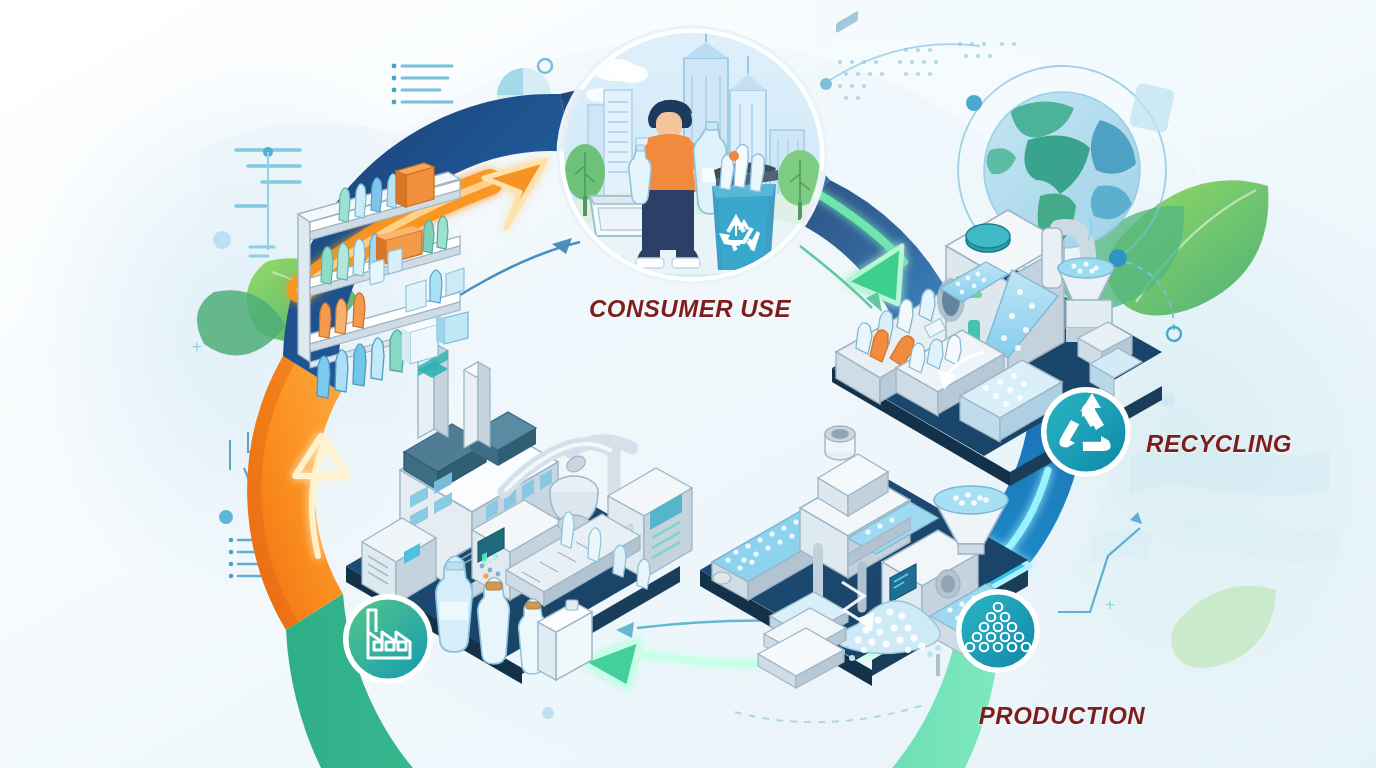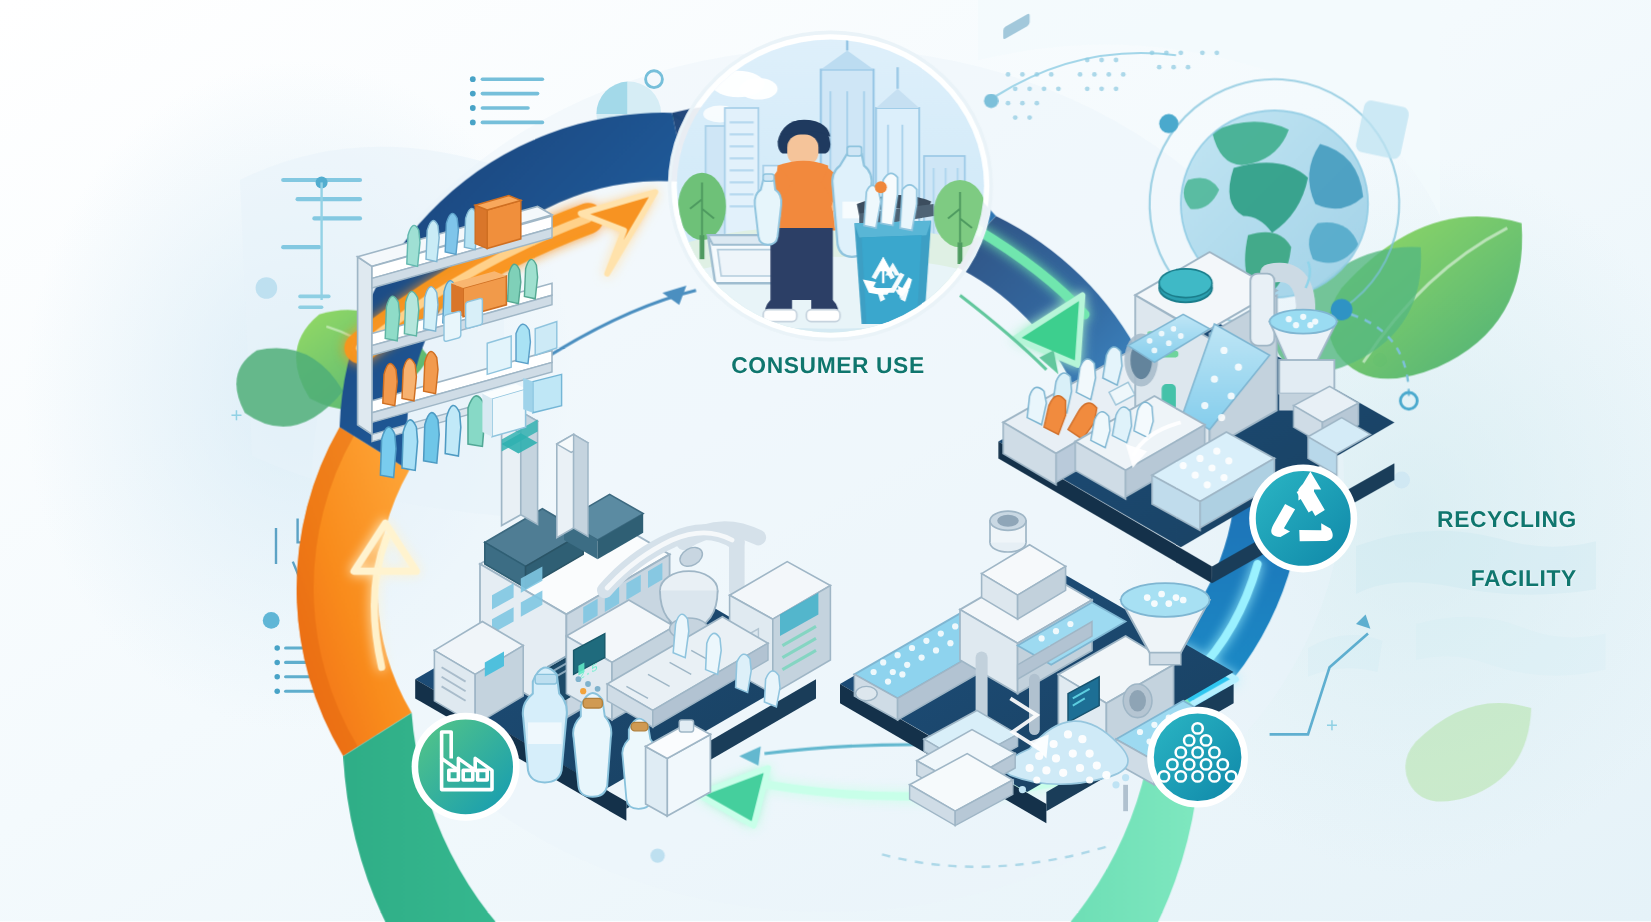--- a/index.html
+++ b/index.html
@@ -6,29 +6,30 @@
   html,body { width:1376px; height:768px; overflow:hidden; }
   body {
     font-family:"Liberation Sans", sans-serif;
     background:#ffffff;
     position:relative;
   }
   #stage { position:absolute; inset:0; width:1376px; height:768px; overflow:hidden; }
   .label {
     position:absolute;
     font-weight:bold;
-    color:#0f766e;
+    color:#7f1d1d;
     letter-spacing:0.5px;
-    font-size:19px;
+    font-size:24px;
     line-height:1.28;
     white-space:pre-line;
     text-shadow:0 1px 2px rgba(255,255,255,.85);
+    font-style:italic;
   }
   .label.center { text-align:center; transform:translateX(-50%); }
-  .label.left { text-align:right; }
+  .label.left { text-align:center; }
   svg { display:block; }
   .svg-layer { position:absolute; inset:0; width:1376px; height:768px; }
 </style>
 </head>
 <body>
 
 <div id="stage">
 
   <svg class="svg-layer" viewBox="0 0 1376 768">
     <defs>
@@ -985,20 +986,20 @@
         <rect x="398" y="642" width="8" height="8"></rect>
       </g>
       <circle cx="388" cy="639" r="41" fill="none" stroke="#ffffff" stroke-width="3"></circle>
     </g>
   </svg>
 
   <div class="label center" style="left:690px; top:294px;">CONSUMER USE</div>
 
   <div class="label left" style="left:1124px; top:398px; width:190px;">
     <div>RECYCLING</div>
-    <div>FACILITY</div>
   </div>
 
   <div class="label left" style="left:962px; top:670px; width:200px;">
+    <div>PRODUCTION</div>
   </div>
 
 
 </div>
 
 </body></html>

